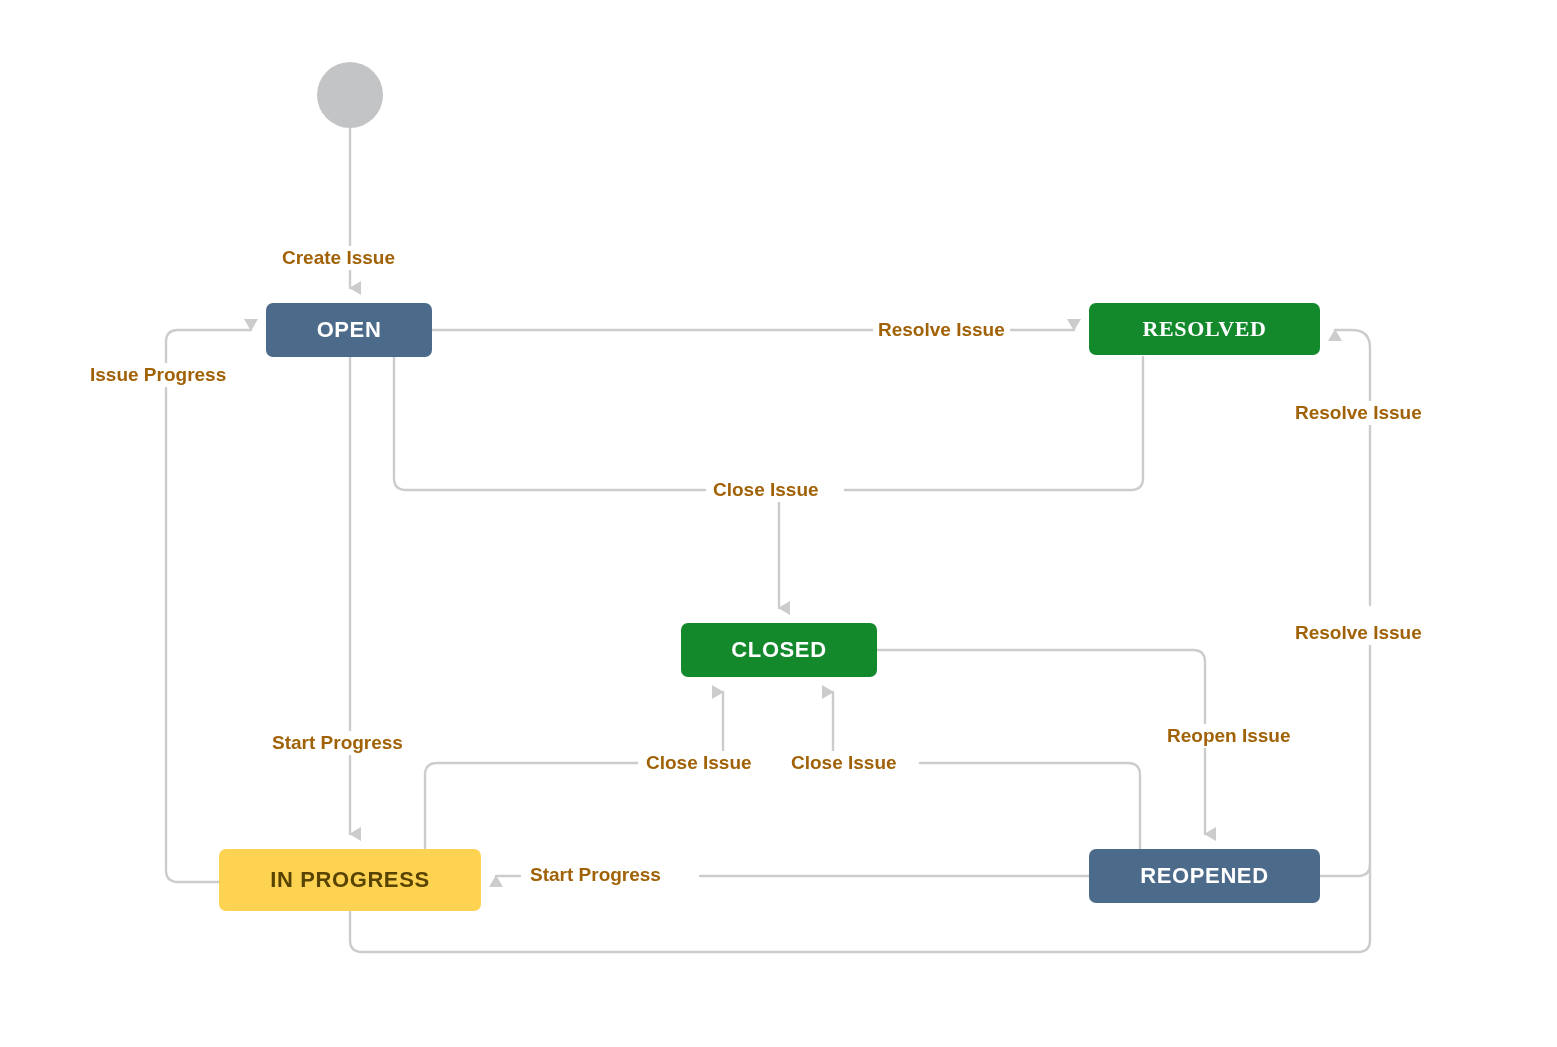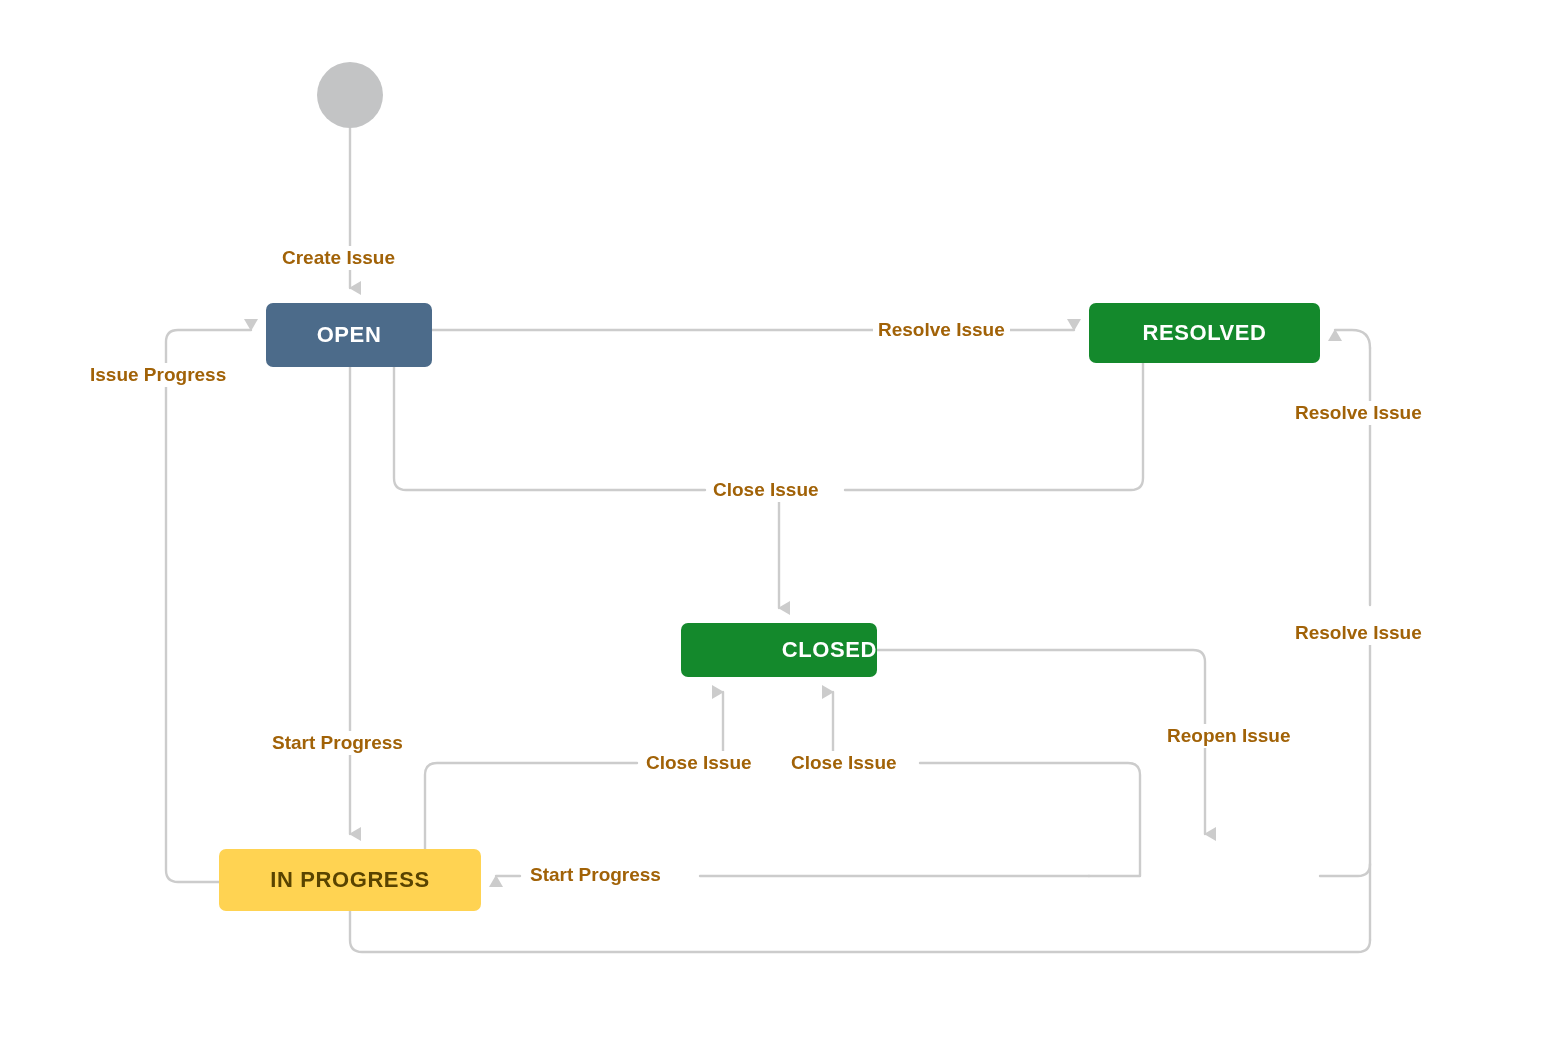--- a/index.html
+++ b/index.html
@@ -116,36 +116,39 @@
       <path d="M1089,876 L1140,876 L1140,775 Q1140,763 1128,763 L920,763"></path>
       <path d="M833,755 L833,692" marker-end="url(#ah-up)"></path>
 
       <path d="M1089,876 L700,876"></path>
       <path d="M520,876 L496,876" marker-end="url(#ah-left)"></path>
     </g>
   </svg>
 
   <div class="start-circle" style="left:317px; top:62px; width:66px; height:66px;"></div>
 
-  <div class="node node-open" style="left:266px; top:303px; width:166px; height:64px;">
+  <div class="node node-open" style="left:266px; top:303px; width:166px; height:54px;">
     <span>OPEN</span>
   </div>
 
-  <div class="node node-resolved" style="left:1089px; top:303px; width:231px; height:60px;">
+  <div class="node node-resolved" style="left:1089px; top:303px; width:231px; height:52px;font-family:Liberation Serif, serif;">
     <span>RESOLVED</span>
   </div>
 
-  <div class="node node-closed" style="left:681px; top:623px; width:196px; height:54px;justify-content:flex-end;">
+  <div class="node node-closed" style="left:681px; top:623px; width:196px; height:54px;">
     <span>CLOSED</span>
   </div>
 
   <div class="node node-inprog" style="left:219px; top:849px; width:262px; height:62px;">
     <span>IN PROGRESS</span>
   </div>
 
+  <div class="node node-reopened" style="left:1089px; top:849px; width:231px; height:54px;">
+    <span>REOPENED</span>
+  </div>
 
   <div class="edge-label" style="left:277px; top:246px;">Create Issue</div>
 
   <div class="edge-label" style="left:85px; top:363px;">Issue Progress</div>
 
   <div class="edge-label" style="left:873px; top:318px;">Resolve Issue</div>
 
   <div class="edge-label" style="left:708px; top:478px;">Close Issue</div>
 
   <div class="edge-label" style="left:1290px; top:401px;">Resolve Issue</div>

